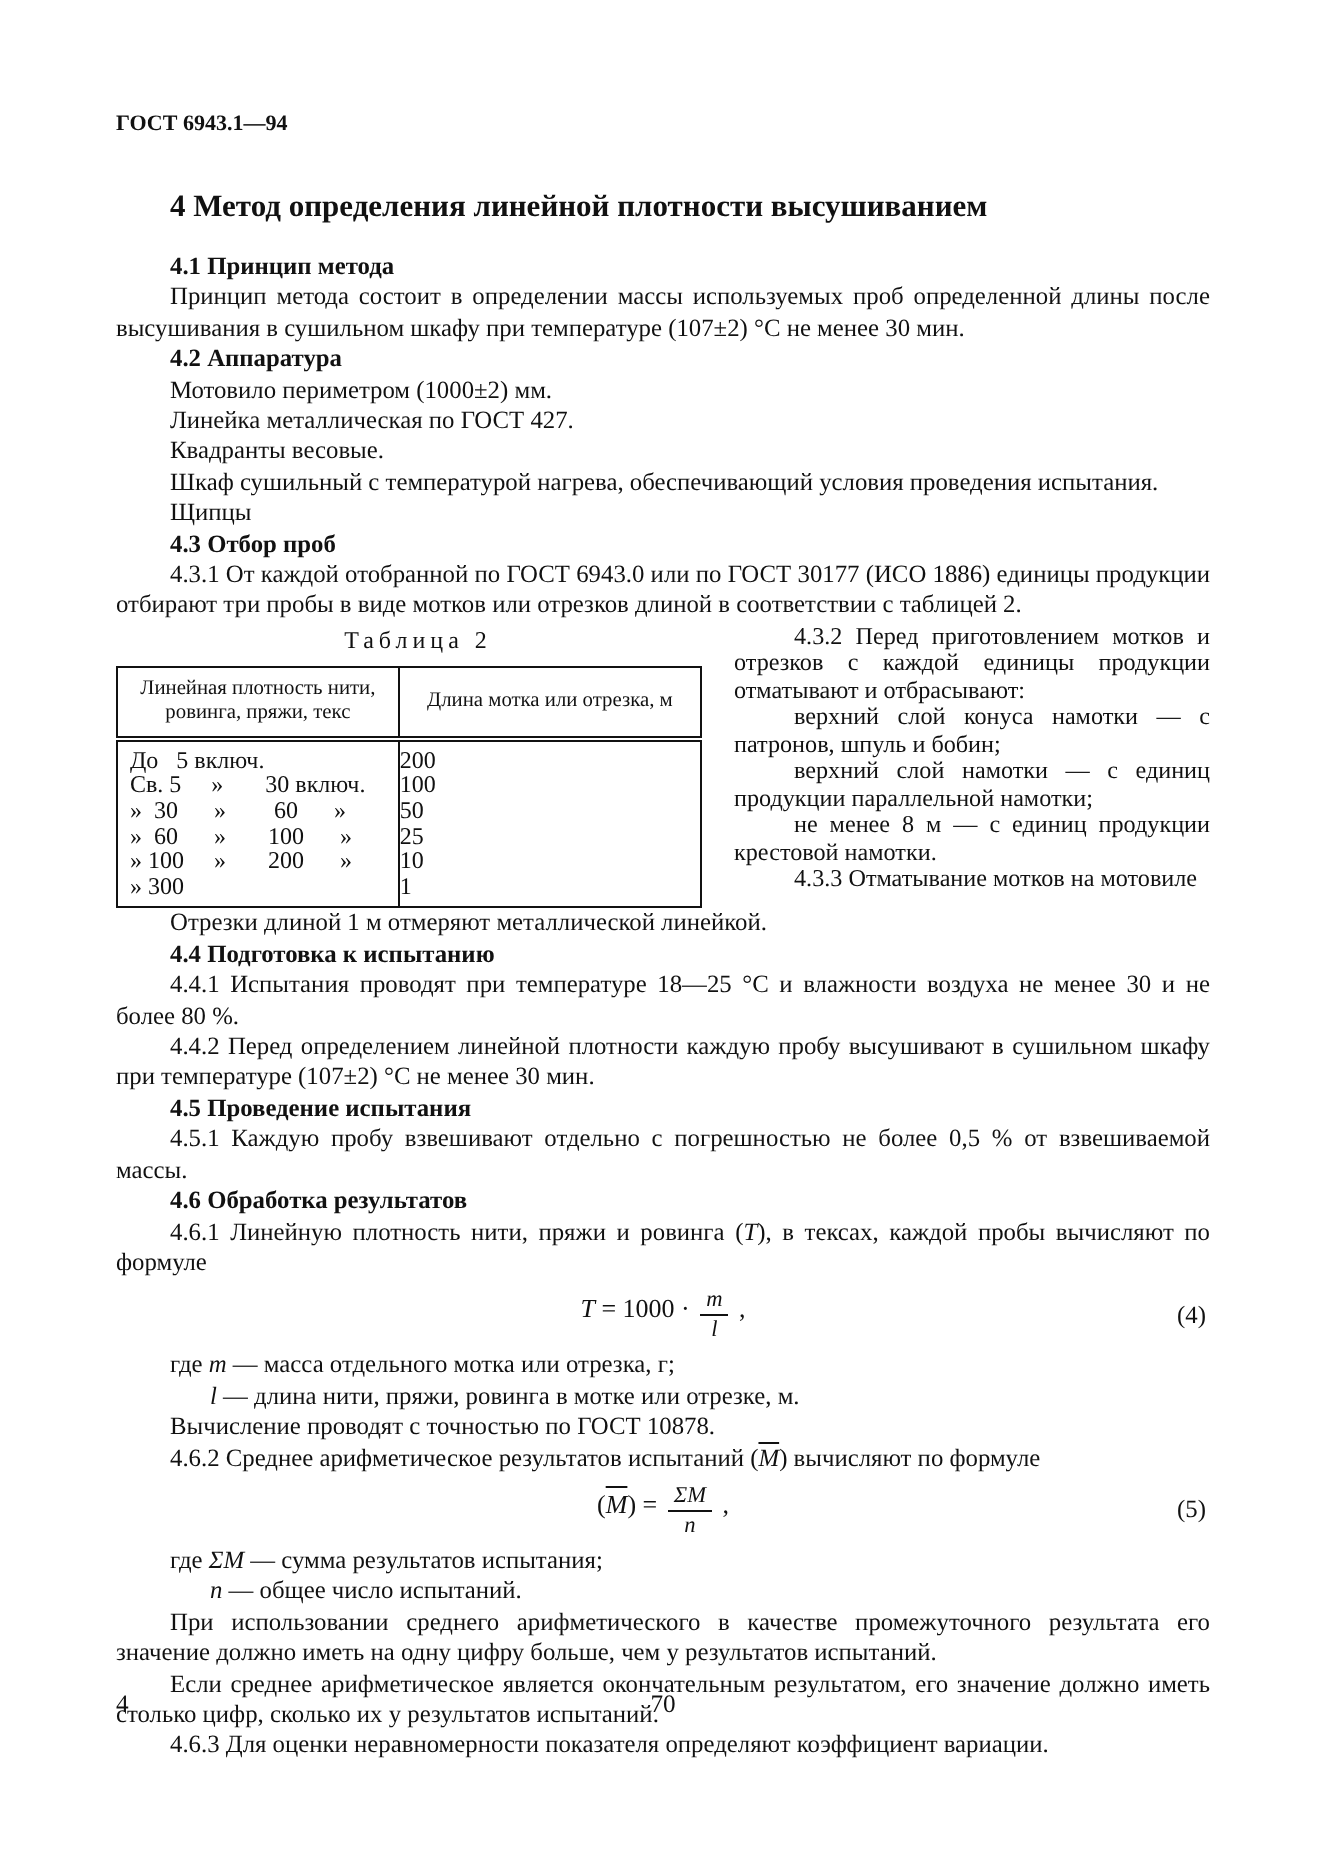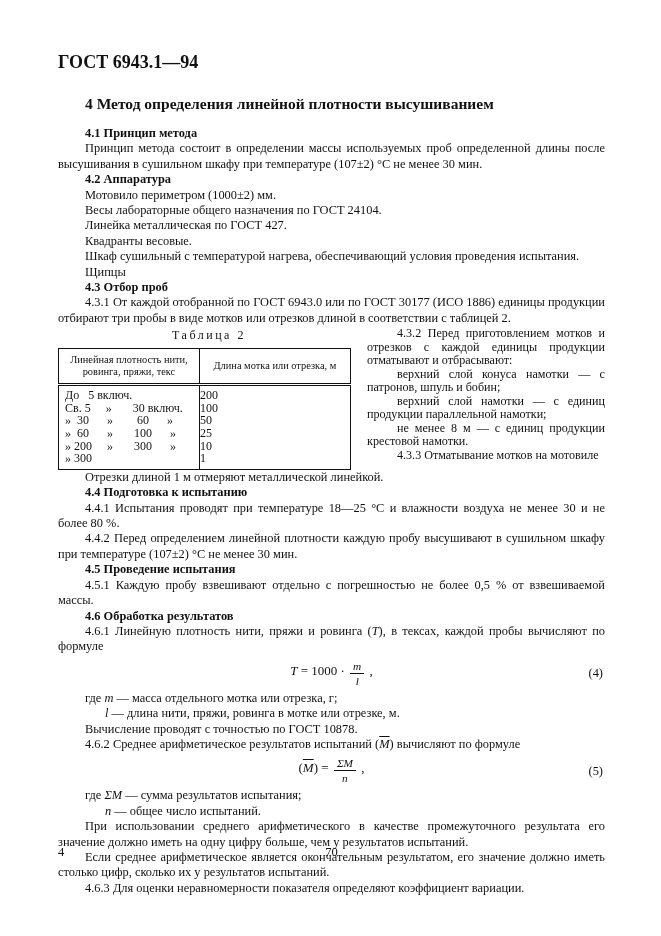--- a/index.html
+++ b/index.html
@@ -2,21 +2,21 @@
 <html lang="ru"><head>
 <meta charset="utf-8">
 <style>
   html,body{margin:0;padding:0;background:#e8e8e8;}
   .page{
     width:661px;height:936px;background:#ffffff;position:relative;
     box-sizing:border-box;padding:54px 56px 0 58px;
     font-family:"Liberation Serif", serif;color:#111;overflow:hidden;
     box-shadow:0 0 2px rgba(0,0,0,.25);
   }
-  .doc-num{font-weight:bold;font-size:18px;line-height:16px;}
+  .doc-num{font-weight:bold;font-size:11px;line-height:16px;}
   .title{font-size:15.5px;font-weight:bold;margin:24px 0 0 27px;line-height:19px;}
   .body{margin-top:13px;}
   p{margin:0;font-size:12.4px;line-height:15.4px;}
   .h{font-weight:bold;padding-left:27px;}
   .ind{text-indent:27px;}
   .just{text-align:justify;}
   
   .two-col{display:flex;align-items:flex-start;margin-top:1px;}
   .left-col{width:300px;flex:0 0 300px;}
   .tbl-caption{font-size:12px;letter-spacing:2.5px;margin:1px 0 5px 2px;text-align:center;}
@@ -56,21 +56,20 @@
 
   <div class="title">4 Метод определения линейной плотности высушиванием</div>
 
   <div class="body">
 
     <p class="h">4.1 Принцип метода</p>
     <p class="ind just">Принцип метода состоит в определении массы используемых проб определенной длины после высушивания в сушильном шкафу при температуре (107±2) °С не менее 30 мин.</p>
 
     <p class="h">4.2 Аппаратура</p>
     <p class="ind">Мотовило периметром (1000±2) мм.</p>
-    <p class="ind">Весы лабораторные общего назначения по ГОСТ 24104.</p>
     <p class="ind">Линейка металлическая по ГОСТ 427.</p>
     <p class="ind">Квадранты весовые.</p>
     <p class="ind just">Шкаф сушильный с температурой нагрева, обеспечивающий условия проведения испытания.</p>
     <p class="ind">Щипцы</p>
 
     <p class="h">4.3 Отбор проб</p>
     <p class="ind just">4.3.1 От каждой отобранной по ГОСТ 6943.0 или по ГОСТ 30177 (ИСО 1886) единицы продукции отбирают три пробы в виде мотков или отрезков длиной в соответствии с таблицей 2.</p>
 
     <div class="two-col">
       <div class="left-col">
@@ -97,21 +96,21 @@
             </tr>
             <tr>
               <td>»  30      »        60      »</td>
               <td class="val">50</td>
             </tr>
             <tr>
               <td>»  60      »       100      »</td>
               <td class="val">25</td>
             </tr>
             <tr>
-              <td>» 200     »       300      »</td>
+              <td>» 100     »       200      »</td>
               <td class="val">10</td>
             </tr>
             <tr class="last">
               <td>» 300</td>
               <td class="val">1</td>
             </tr>
           </tbody>
         </table>
       </div>
       <div class="right-col">

